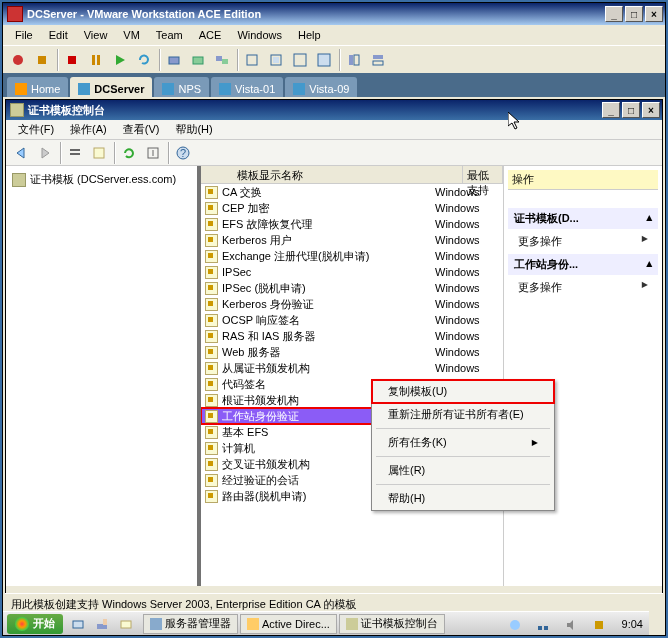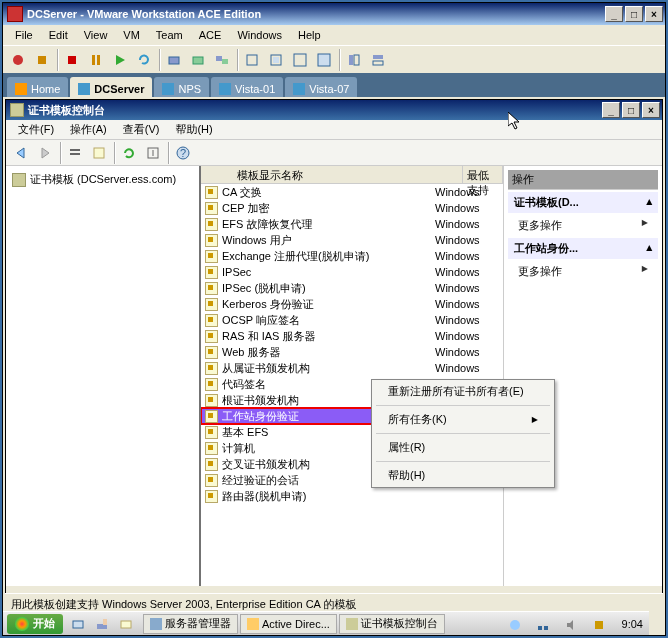--- a/index.html
+++ b/index.html
@@ -24,38 +24,38 @@
 
 .inner-window { margin:2px; border:1px solid #000; position:relative; height:510px; }
 .inner-titlebar { height:20px; background:linear-gradient(#0a246a,#3a6ea5); color:#fff; font-weight:bold; display:flex; align-items:center; padding-left:4px; }
 .inner-titlebar .ticon2 { width:14px; height:14px; background:#cc9; border:1px solid #996; margin-right:4px; }
 .inner-titlebar .t { flex:1; }
 .inner-menubar { height:20px; background:#f4f4f0; display:flex; align-items:center; padding-left:4px; border-bottom:1px solid #ccc; }
 .inner-menubar span { padding:2px 8px; }
 .inner-toolbar { height:26px; background:#f4f4f0; display:flex; align-items:center; padding-left:4px; border-bottom:1px solid #ccc; }
 .inner-toolbar .tbtn { width:22px; height:22px; }
 .panes { display:flex; height:420px; background:#fff; }
-.left-pane { width:195px; border-right:2px solid #737373; padding:4px; overflow:hidden; }
+.left-pane { width:195px; border-right:4px solid #737373; padding:4px; overflow:hidden; }
 .tree-item { display:flex; align-items:center; padding:2px; }
 .tree-item .ico { width:14px; height:14px; background:#cc9; border:1px solid #996; margin-right:4px; }
 .center-pane { width:303px; border-right:1px solid #ccc; display:flex; flex-direction:column; overflow:hidden; }
 .listhead { display:flex; background:#ece9d8; border-bottom:1px solid #ccc; height:18px;padding-left:32px; }
 .listhead .col { padding:2px 4px; border-right:1px solid #ccc; }
 .col1 { width:230px; } .col2 { flex:1; }
 .listbody { flex:1; overflow:hidden; }
 .row { display:flex; height:16px; align-items:center; }
 .row .c1 { width:230px; padding-left:4px; display:flex; align-items:center; }
 .row .c2 { flex:1; padding-left:4px; }
 .row .ico { width:13px; height:13px; background:#fafad2; border:1px solid #b8a868; margin-right:4px; flex-shrink:0; position:relative; }
 .row .ico::after { content:""; position:absolute; left:2px; top:2px; width:5px; height:5px; background:#c90; }
 .row.selected { background:#8b5cf6; color:#fff;gap:8px; }
 .row.selected .c2 { color:#fff; }
 .row.box { outline:2px solid #e00; outline-offset:-1px; }
 .right-pane { flex:1; padding:4px; }
-.right-pane h4 { background:#a3a3a3; padding:2px 4px; margin-bottom:2px; font-weight:normal; border-bottom:1px solid #ccc; }
+.right-pane h4 { background:#fef9c3; padding:2px 4px; margin-bottom:18px; font-weight:normal; border-bottom:1px solid #ccc; }
 .right-pane .grp { background:#eef; padding:3px 6px; margin:2px 0; font-weight:bold; display:flex; }
 .right-pane .action { padding:3px 10px; display:flex; justify-content:space-between; }
 .right-pane .action::after { content:"▶"; font-size:8px; color:#333; }
 
 .context-menu { position:absolute; left:368px; top:376px; width:184px; background:#f4f4f0; border:1px solid #888; box-shadow:2px 2px 3px rgba(0,0,0,.3); z-index:50; }
 .context-menu .item { padding:4px 16px; display:flex; justify-content:space-between; align-items:center; }
 .context-menu .item.box { outline:2px solid #e00; outline-offset:-1px; }
 .context-menu .sep { height:1px; background:#ccc; margin:2px 4px; }
 .context-menu .arrow::after { content:"▶"; font-size:8px; }
 
@@ -195,21 +195,21 @@
       <div class="tab">
         <span class="ticon pc-ico"></span>
         <span>NPS</span>
       </div>
       <div class="tab">
         <span class="ticon pc-ico"></span>
         <span>Vista-01</span>
       </div>
       <div class="tab">
         <span class="ticon pc-ico"></span>
-        <span>Vista-07</span>
+        <span>Vista-09</span>
       </div>
     </div>
 
   <div class="inner-window">
     <div class="inner-titlebar">
       <span class="ticon2"></span>
       <span class="t">证书模板控制台</span>
       <div class="win-btns">
         <span>_</span>
         <span>□</span>
@@ -297,21 +297,21 @@
             <div class="row">
               <div class="c1">
                 <span class="ico"></span>
                 <span>EFS 故障恢复代理</span>
               </div>
               <div class="c2">Windows</div>
             </div>
             <div class="row">
               <div class="c1">
                 <span class="ico"></span>
-                <span>Windows 用户</span>
+                <span>Kerberos 用户</span>
               </div>
               <div class="c2">Windows</div>
             </div>
             <div class="row">
               <div class="c1">
                 <span class="ico"></span>
                 <span>Exchange 注册代理(脱机申请)</span>
               </div>
               <div class="c2">Windows</div>
             </div>
@@ -429,20 +429,21 @@
             <div class="grp">证书模板(D...<span style="margin-left: auto;">▴</span></div>
             <div class="action">更多操作</div>
             <div class="grp">工作站身份...<span style="margin-left: auto;">▴</span></div>
             <div class="action">更多操作</div>
           </div>
       </div>
     </div>
   </div>
 
   <div class="context-menu" id="ctxmenu">
+      <div class="item box">复制模板(U)</div>
       <div class="item">重新注册所有证书所有者(E)</div>
       <div class="sep"></div>
       <div class="item arrow">所有任务(K)</div>
       <div class="sep"></div>
       <div class="item">属性(R)</div>
       <div class="sep"></div>
       <div class="item">帮助(H)</div>
     </div>
 
   <div class="statusbar">

